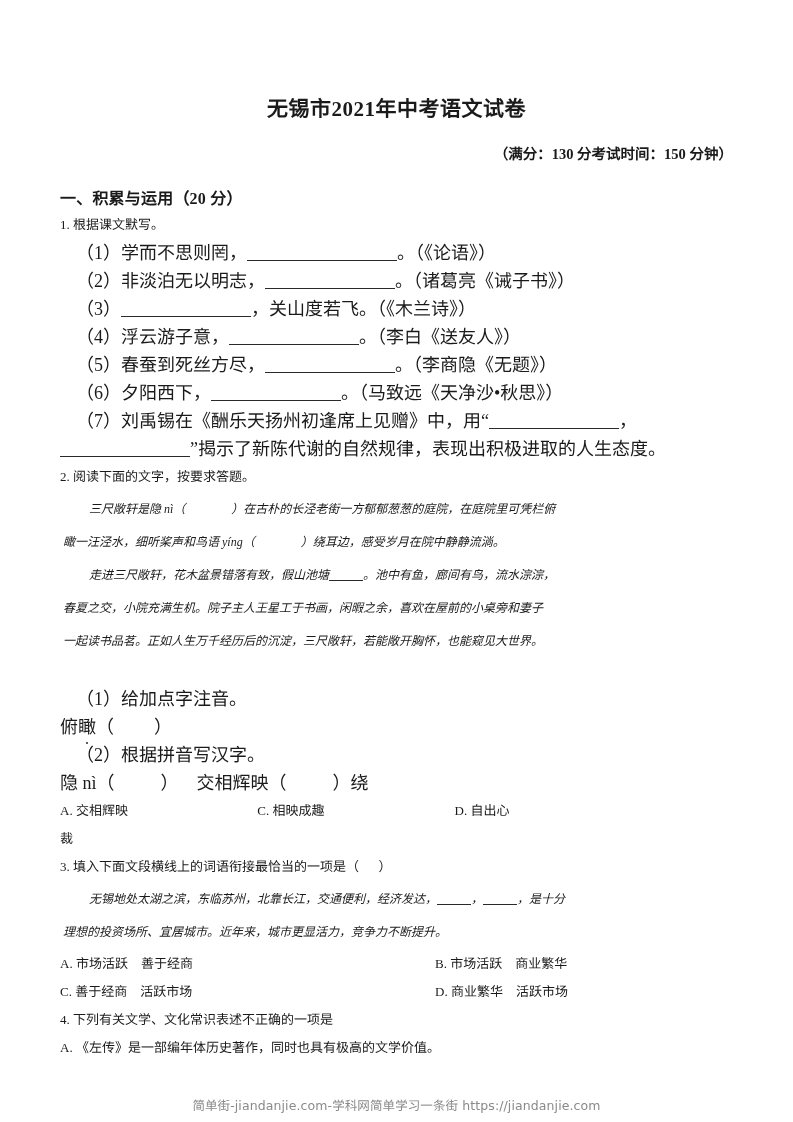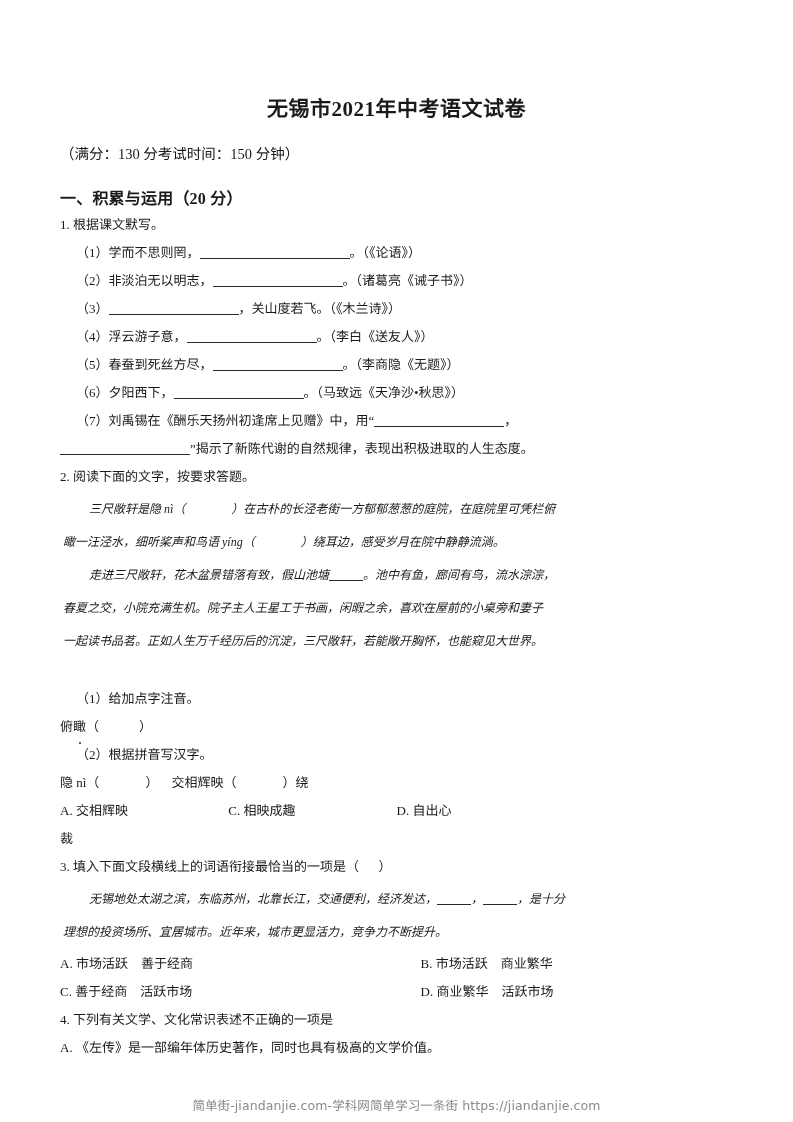--- a/index.html
+++ b/index.html
@@ -29,23 +29,23 @@
   .doc-title {
     text-align: center;
     font-size: 21px;
     font-weight: bold;
     letter-spacing: 0.5px;
     margin: 0;
     padding-top: 95px;
     line-height: 1.4;
   }
   .doc-subtitle {
-    text-align: left;
+    text-align: right;
     font-size: 14.5px;
-    font-weight: normal;
+    font-weight: bold;
     margin: 0;
     padding-top: 20px;
     line-height: 1.4;
   }
 
   
   .section-heading {
     font-size: 16px;
     font-weight: bold;
     margin: 0;
@@ -55,21 +55,21 @@
   }
 
   
   .q-line {
     font-size: 13px;
     line-height: 28px;
     margin: 0;
     white-space: pre-wrap;
   }
   .q-sub {
-    font-size: 13px;
+    font-size: 18px;
     line-height: 28px;
     margin: 0;
     padding-left: 16px;
     white-space: pre-wrap;
   }
   .q-sub.noindent { padding-left: 0; }
 
   
   .blank {
     display: inline-block;
@@ -93,20 +93,21 @@
   .passage.first { text-indent: 26px; }
   .paren-gap { display: inline-block; width: 46px; }
   .paren-gap.sm { display: inline-block; width: 40px; }
 
   
   .opt-row {
     font-size: 13px;
     line-height: 28px;
     margin: 0;
     display: flex;
+    gap: 29px;
   }
   .opt-row.four > .opt { width: 25%; }
   .opt-row.two  > .opt { width: 50%; }
   .opt { white-space: pre; }
   .opt-indent { padding-left: 48px; }
   .gap-md { height: 26px; }
 
   
   .dotted {
     position: relative;

